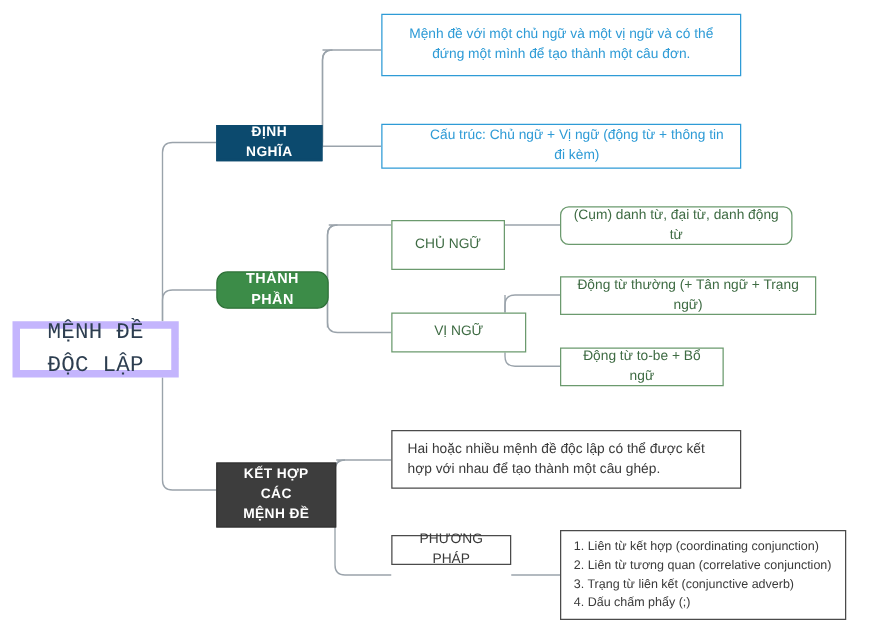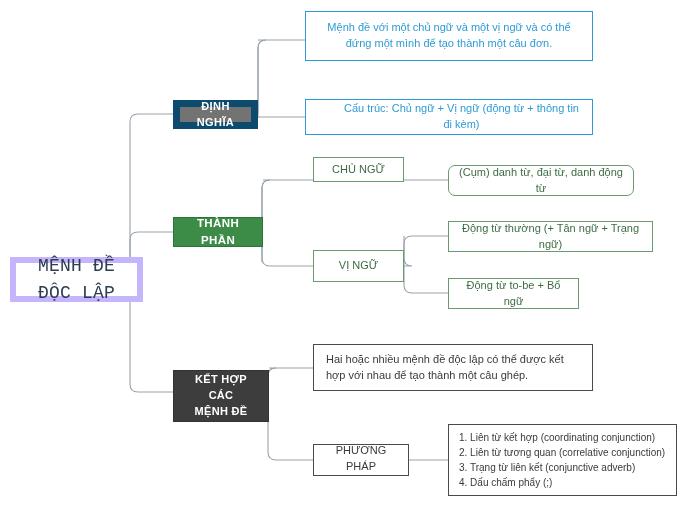--- a/index.html
+++ b/index.html
@@ -45,22 +45,22 @@
   .n-root {
     border: 6px solid #c4b5fd;
     color: #2d3e50;
     font-size: 18px;
     letter-spacing: .2px;
     font-family: Liberation Mono, monospace;
   }
 
   
   .n-blue-head {
-    background: #737373;
-    border: 7px solid #0c4a6e;
+    background: #0c4a6e;
+    border: 2px solid #0c4a6e;
     color: #ffffff;
     font-size: 11px;
     font-weight: 700;
     letter-spacing: .4px;
   }
   .n-blue-leaf {
     border: 1px solid #2e9bd6;
     color: #2e9bd6;
     font-size: 11px;
   }
@@ -154,54 +154,54 @@
   </div>
 
   <div class="node n-blue-leaf" style="left:305px; top:11px; width:288px; height:50px;">
     <span class="txt">Mệnh đề với một chủ ngữ và một vị ngữ và có thể đứng một mình để tạo thành một câu đơn.</span>
   </div>
 
   <div class="node n-blue-leaf" style="left:305px; top:99px; width:288px; height:36px;padding-left:25px;">
     <span class="txt">Cấu trúc: Chủ ngữ +  Vị ngữ (động từ + thông tin đi kèm)</span>
   </div>
 
-  <div class="node n-green-head" style="left:173px; top:217px; width:90px; height:30px;">
+  <div class="node n-green-head" style="left:173px; top:217px; width:90px; height:30px;border-radius:9px;">
     <span class="txt">THÀNH PHẦN</span>
   </div>
 
-  <div class="node n-green-leaf" style="left:313px; top:157px; width:91px; height:25px;">
+  <div class="node n-green-leaf" style="left:313px; top:176px; width:91px; height:40px;">
     <span class="txt">CHỦ NGỮ</span>
   </div>
 
   <div class="node n-green-leaf" style="left:448px; top:165px; width:186px; height:31px;border-radius:7px;">
     <span class="txt">(Cụm) danh từ, đại từ, danh động từ</span>
   </div>
 
-  <div class="node n-green-leaf" style="left:313px; top:250px; width:91px; height:32px;">
+  <div class="node n-green-leaf" style="left:313px; top:250px; width:108px; height:32px;">
     <span class="txt">VỊ NGỮ</span>
   </div>
 
   <div class="node n-green-leaf" style="left:448px; top:221px; width:205px; height:31px;justify-content:center;">
     <span class="txt">Động từ thường (+ Tân ngữ + Trạng ngữ)</span>
   </div>
 
   <div class="node n-green-leaf" style="left:448px; top:278px; width:131px; height:31px;">
     <span class="txt">Động từ to-be + Bổ ngữ</span>
   </div>
 
   <div class="node n-gray-head" style="left:173px; top:370px; width:96px; height:52px;">
     <span class="txt">KẾT HỢP CÁC
 MỆNH ĐỀ</span>
   </div>
 
   <div class="node n-gray-leaf align-left" style="left:313px; top:344px; width:280px; height:47px;">
     <span class="txt">Hai hoặc nhiều mệnh đề độc lập có thể được kết hợp với nhau để tạo thành một câu ghép.</span>
   </div>
 
-  <div class="node n-gray-leaf" style="left:313px; top:444px; width:96px; height:32px;align-items:flex-end;">
+  <div class="node n-gray-leaf" style="left:313px; top:428px; width:96px; height:24px;">
     <span class="txt">PHƯƠNG PHÁP</span>
   </div>
 
   <div class="node n-gray-leaf list-box" style="left:448px; top:424px; width:229px; height:72px;">
     <span class="txt">1. Liên từ kết hợp (coordinating conjunction)
 2. Liên từ tương quan (correlative conjunction)
 3. Trạng từ liên kết (conjunctive adverb)
 4. Dấu chấm phẩy (;)</span>
   </div>
 

